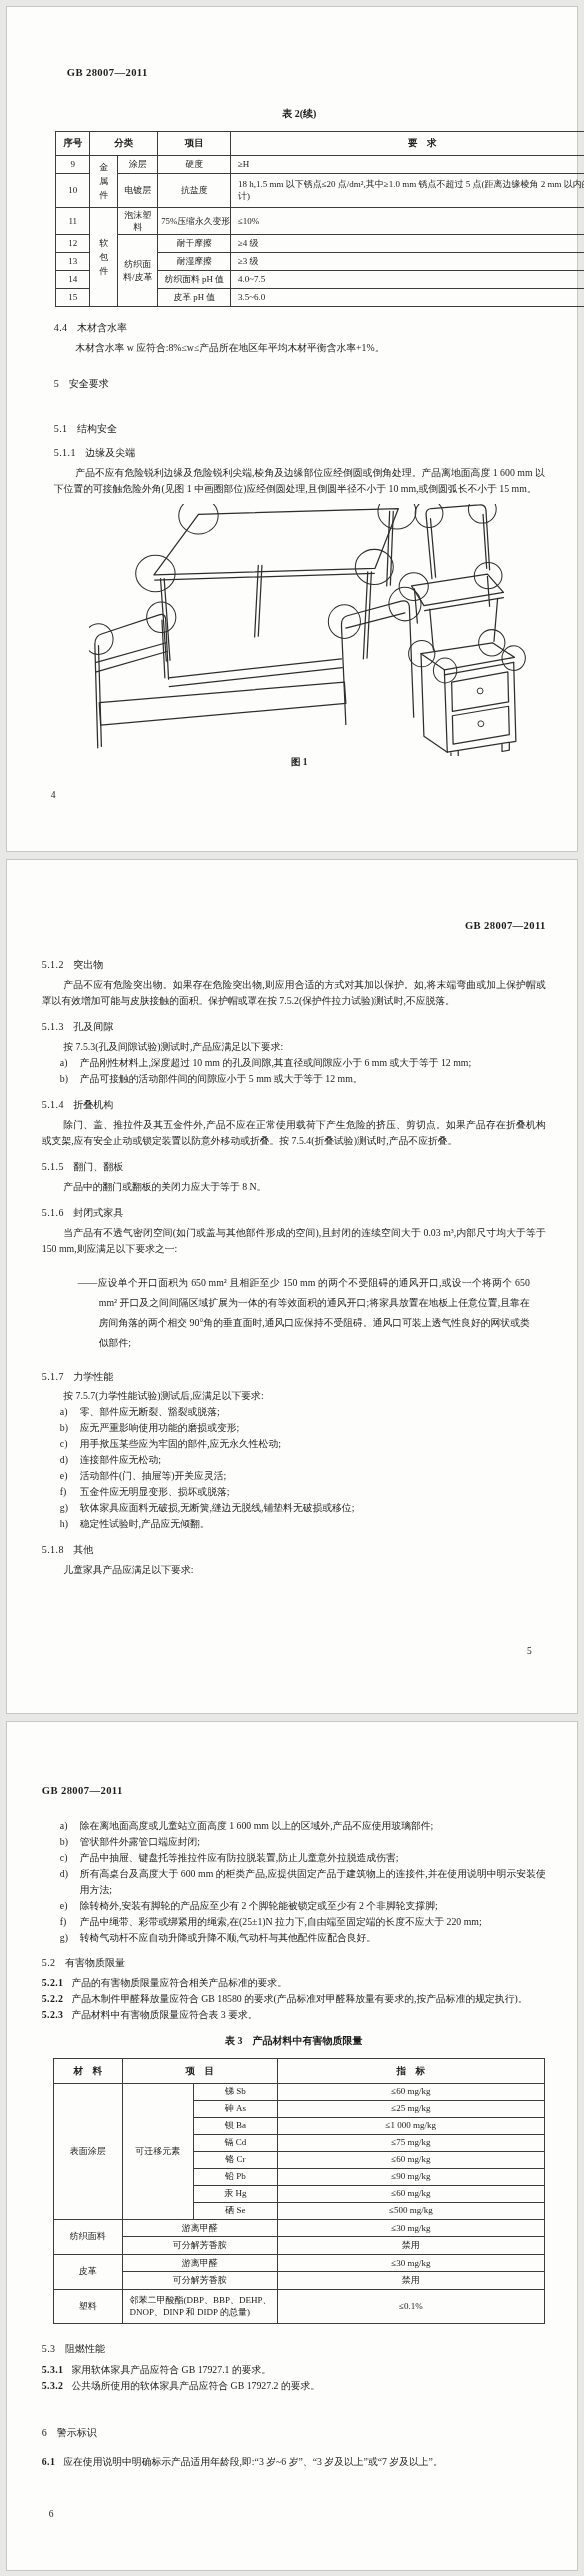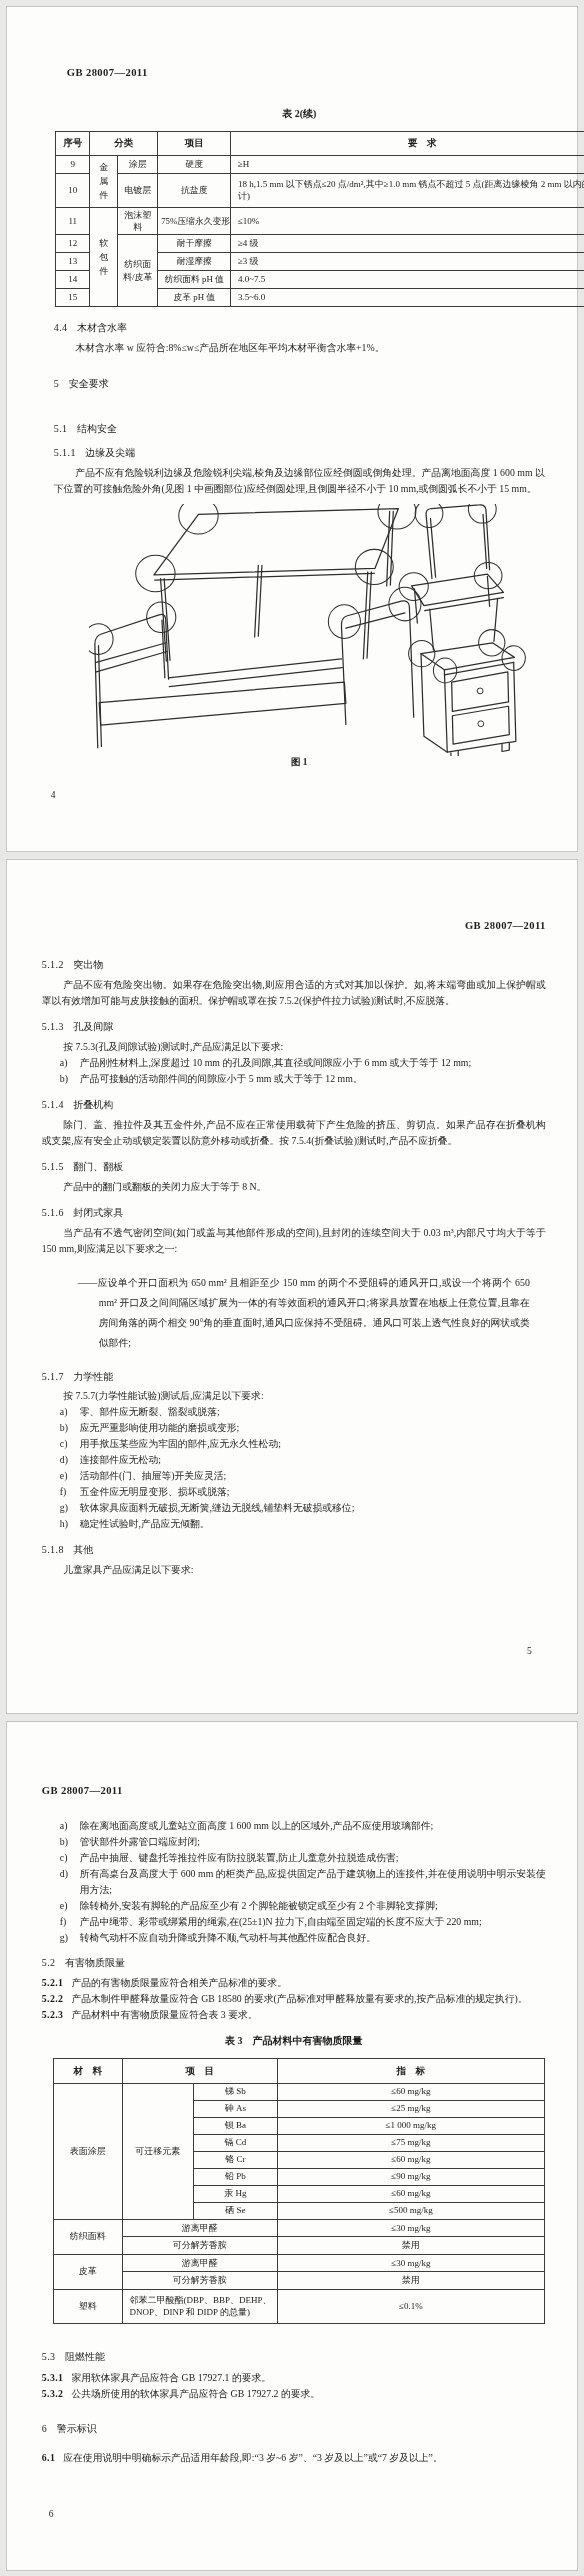--- a/index.html
+++ b/index.html
@@ -48,22 +48,22 @@
   .t2 tr.r2x{height:34px;}
   .t2 td.nowrap{white-space:nowrap;font-size:8.8px;}
   .vtext{display:inline-block;width:1.1em;word-break:break-all;line-height:14px;font-size:9px;}
   .t3{width:492px;margin-left:11px;}
   .t3 tr.r1{height:17px;}
   .t3 tr.r1b{height:17.5px;}
   .t3 tr.r2x{height:34px;}
 
   .sec{font-weight:normal;font-size:10px;line-height:16px;margin:0;}
   .sec .num{margin-right:9.5px;letter-spacing:0.4px;}
-  .m32{margin-top:23.4px;} .m28{margin-top:20.5px;} .m26{margin-top:19px;}
-  .m24{margin-top:25px;} .m18{margin-top:13px;} .m16{margin-top:29px;}
+  .m32{margin-top:23.4px;} .m28{margin-top:20.5px;} .m26{margin-top:31px;}
+  .m24{margin-top:17px;} .m18{margin-top:13px;} .m16{margin-top:29px;}
   .m14{margin-top:10.2px;} .m12{margin-top:8.8px;} .m11{margin-top:8px;}
 
   .para{font-size:9.8px;line-height:16px;text-align:justify;margin:3.7px 0 0 0;text-indent:2.2em;}
   .npara{font-size:9.8px;line-height:16px;text-align:justify;margin:4.4px 0 0 0;text-indent:0;}
   .npara .num{font-weight:bold;margin-right:8px;letter-spacing:0.4px;}
   .li{display:flex;font-size:9.8px;line-height:16px;margin:0;padding-left:18px;}
   .li .m{flex:none;width:20px;}
   .li .t{flex:1;text-align:justify;}
   .dash{font-size:9.8px;line-height:20px;text-align:justify;margin:16px;padding-left:41px;text-indent:-21px;}
 

